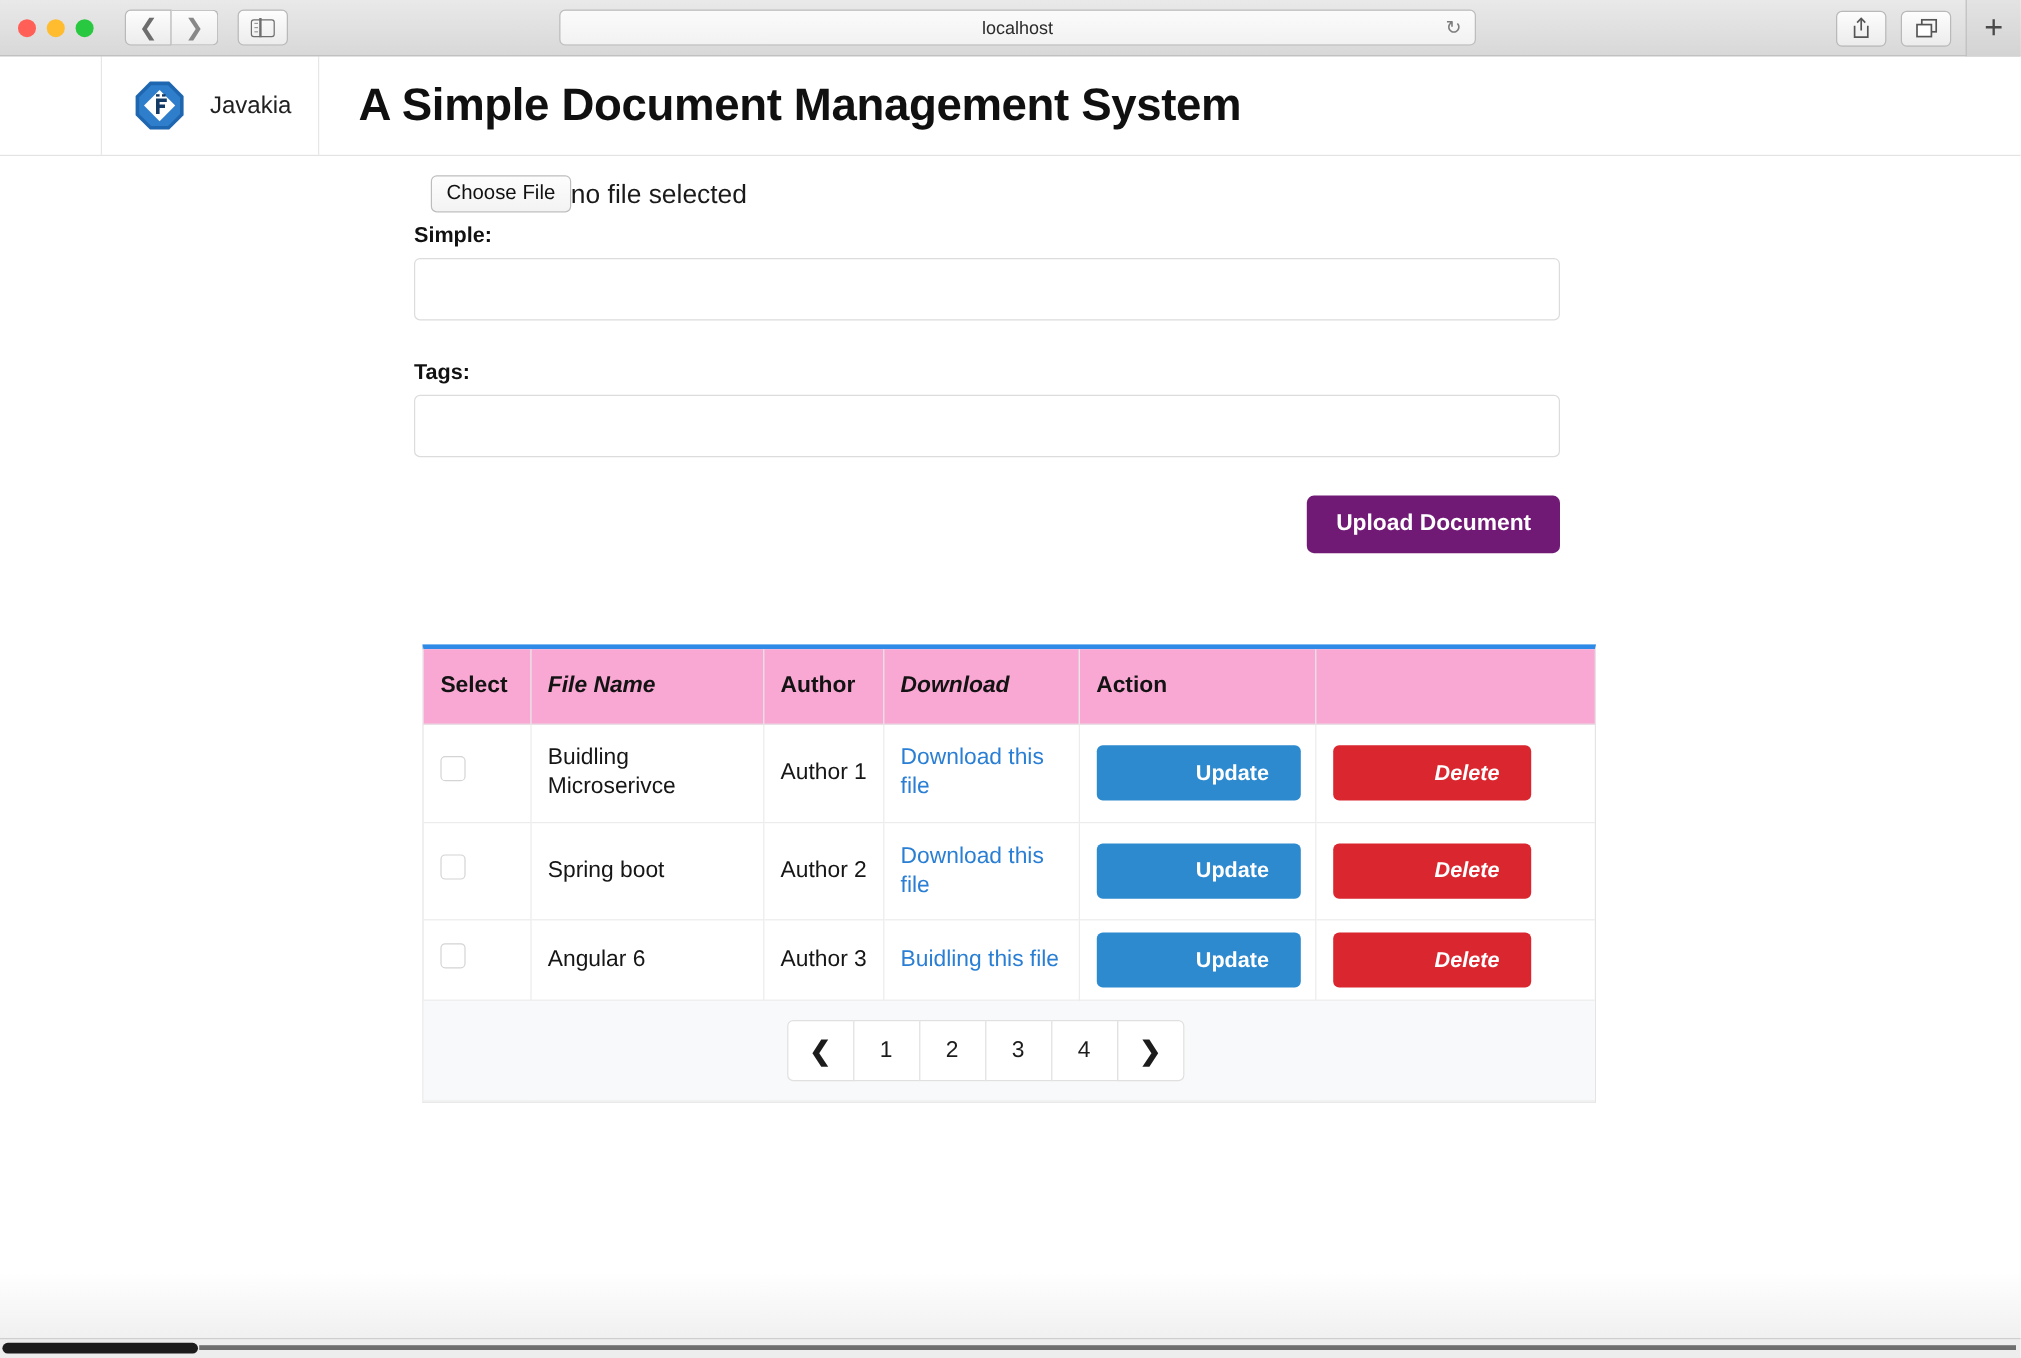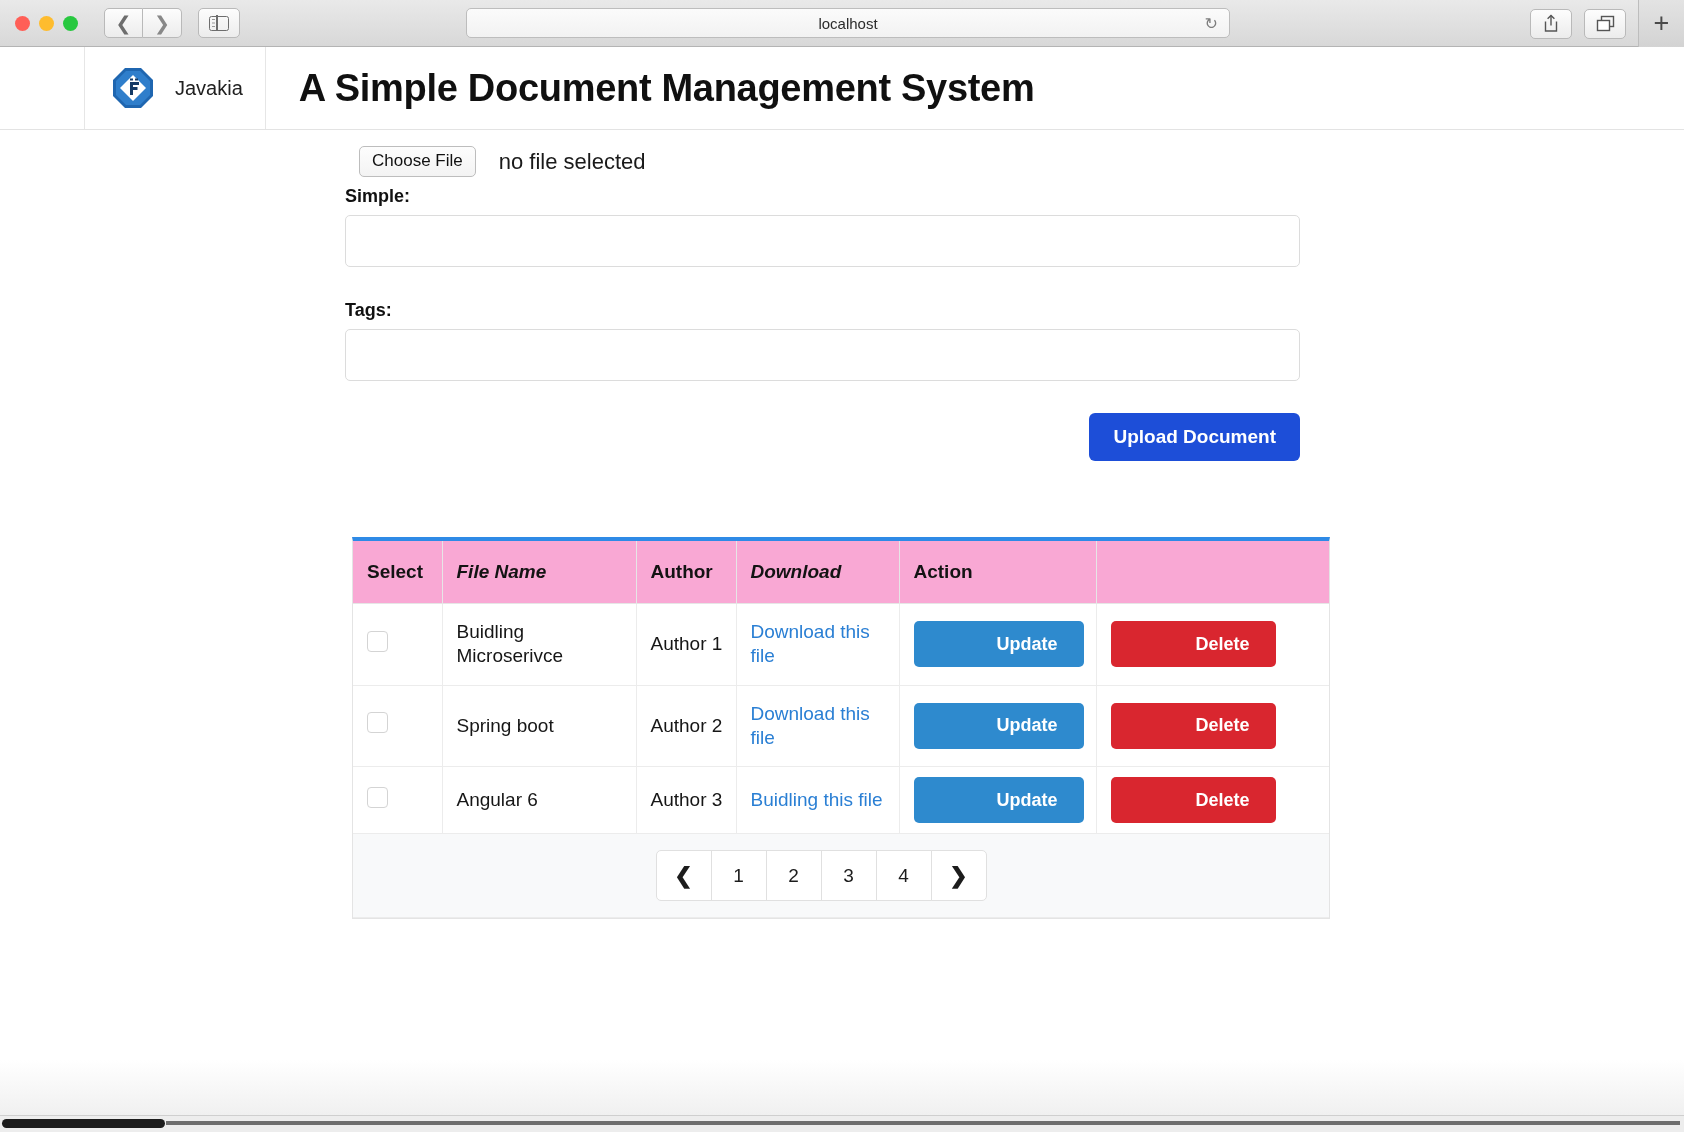--- a/index.html
+++ b/index.html
@@ -88,42 +88,42 @@
   .page-title{
     display:flex; align-items:center;
     padding-left:33px;
     font-size:38px; font-weight:bold; color:#101010;
     letter-spacing:-0.3px;
   }
 
   
   .content{ padding-top:16px; }
   .form-wrap{ width:955px; margin-left:345px; }
-  .file-row{ display:flex; align-items:center; gap:23px; margin-bottom:9px;padding-left:14px; }
+  .file-row{ display:flex; align-items:center; gap:0; margin-bottom:9px;padding-left:14px; }
   .choose-file-btn{
     font-size:17px; color:#111;
     background:linear-gradient(to bottom,#fdfdfd,#f3f3f3);
     border:1px solid #bdbdbd; border-radius:5px;
     padding:4px 12px 5px;
   }
   .file-status{ font-size:22px; color:#1a1a1a; }
 
   .field-label{ font-size:18px; font-weight:bold; color:#111; margin:0 0 8px 0; }
   .text-input{
     display:block; width:955px; height:52px;
     border:1px solid #dcdcdc; border-radius:5px;
     background:#fff; font-size:17px; color:#333;
     padding:0 14px; outline:none;
     font-family:"Liberation Sans", sans-serif;
   }
   .gap-block{ height:33px; }
 
   .upload-row{ display:flex; justify-content:flex-end; margin-top:32px; }
   .upload-btn{
-    background:#1d4ed8; color:#fff;
+    background:#701a75; color:#fff;
     border:none; border-radius:6px;
     font-size:19px; font-weight:bold;
     padding:0 24px; height:48px;
     cursor:pointer;
     font-family:"Liberation Sans", sans-serif;
   }
 
   
   .table-wrap{
     width:978px; margin-left:352px; margin-top:76px;
@@ -170,21 +170,21 @@
     font-size:18px; font-weight:bold;
     width:170px; height:46px;
     text-align:right; padding-right:26px;
     cursor:pointer; font-family:"Liberation Sans", sans-serif;
   }
   .btn-delete{
     background:#d9262f; color:#fff; border:none; border-radius:5px;
     font-size:18px; font-weight:bold;
     width:165px; height:46px;
     text-align:right; padding-right:26px;
-    cursor:pointer; font-family:"Liberation Sans", sans-serif;
+    cursor:pointer; font-family:"Liberation Sans", sans-serif;font-style:italic;
   }
   td.action-cell{ padding:10px 0 10px 14px; }
   td.delete-cell{ padding:10px 0 10px 14px; border-right:none; }
 
   
   .pager-row td{
     background:#f8f9fa; border-right:none; padding:16px 0;
   }
   .pager{
     display:flex; justify-content:center;

